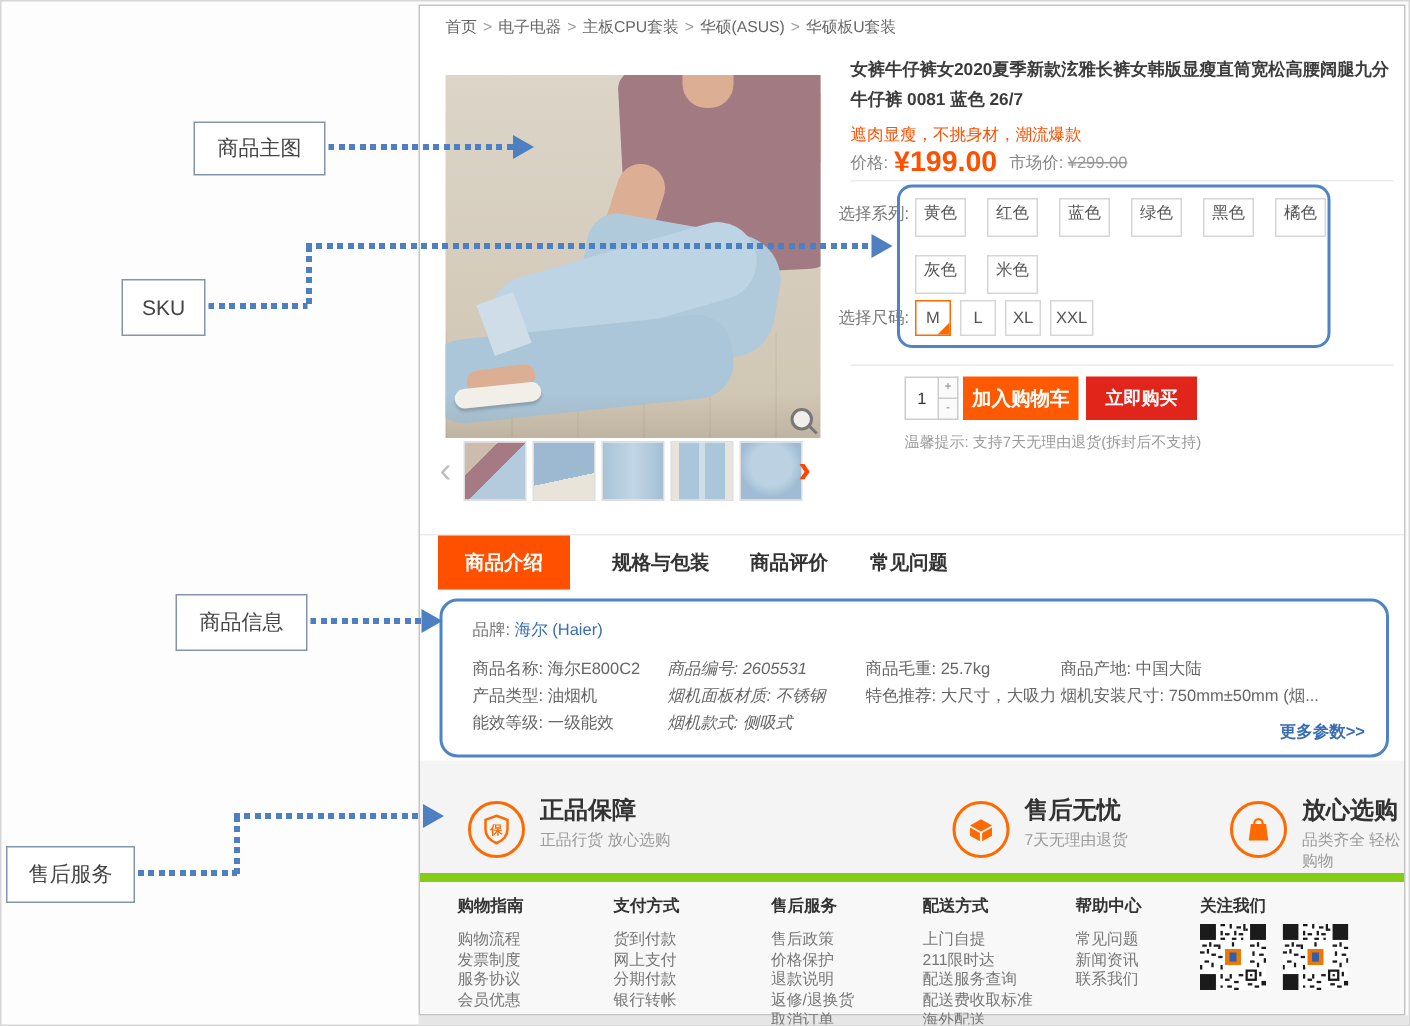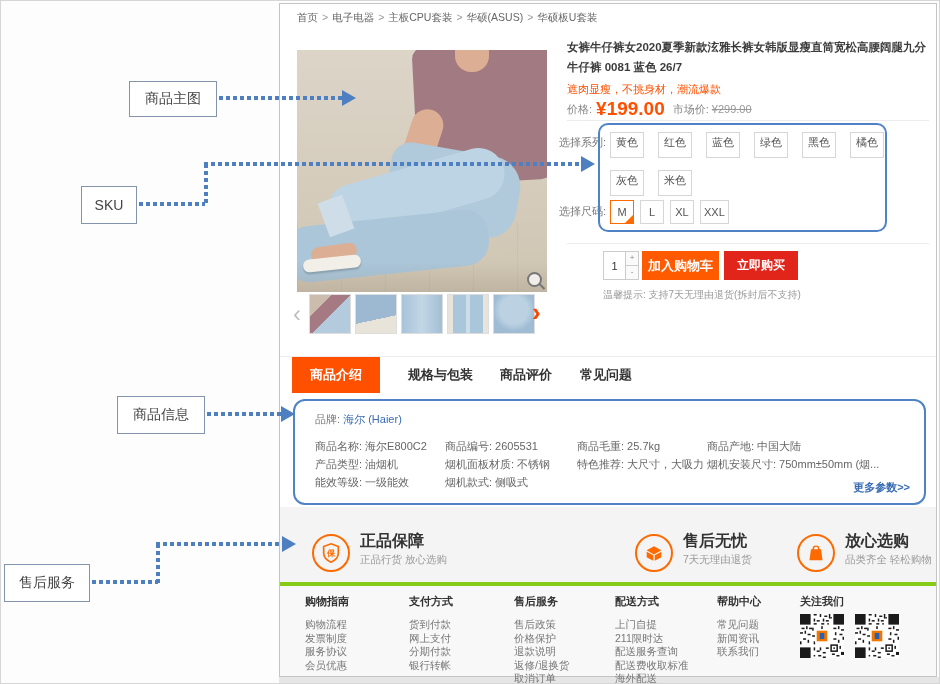--- a/index.html
+++ b/index.html
@@ -72,34 +72,34 @@
   .tabbar { position:absolute; left:0; top:352px; width:100%; height:36px; border-top:1px solid #ececec; }
   .tab { position:absolute; top:0; height:36px; line-height:36px; font-size:13px; font-weight:bold; color:#333; cursor:pointer; }
   .tab.active { left:12px; width:88px; text-align:center; background:#ff5000; color:#fff; }
   .tab.t-2 { left:128px; } .tab.t-3 { left:220px; } .tab.t-4 { left:300px; }
 
   
   .info-box { position:absolute; left:13px; top:395px; width:633px; height:106px; border:2px solid #4f83c6; border-radius:12px; }
   .brand-row { position:absolute; left:20px; top:11px; font-size:11px; color:#777; }
   .brand-link { color:#3a6db4; cursor:pointer; }
   .spec-col { position:absolute; top:36px; font-size:11px; color:#666; line-height:18px; white-space:nowrap; overflow:hidden; }
-  .sc-1 { left:20px;  width:126px; } .sc-2 { left:150px; width:128px; }
+  .sc-1 { left:20px;  width:126px; } .sc-2 { left:150px; width:128px;font-style:italic; }
   .sc-3 { left:282px; width:126px; } .sc-4 { left:412px; width:210px; }
   .more-link { position:absolute; right:14px; bottom:8px; font-size:11px; font-weight:bold; color:#3a6db4; cursor:pointer; }
 
   
   .services { position:absolute; left:0; top:503px; width:100%; height:75px; background:#f4f4f4; }
   .svc { position:absolute; top:26px; display:flex; gap:10px; }
-  .s-1 { left:32px; } .s-2 { left:192px; } .s-3 { left:355px; } .s-4 { left:517px;font-family:Liberation Serif, serif; }
+  .s-1 { left:32px; } .s-2 { left:192px; } .s-3 { left:355px; } .s-4 { left:540px;font-family:Liberation Serif, serif; }
   .svc-icon { width:38px; height:38px; border:2px solid #ff6a00; border-radius:50%; background:#fff0; display:flex; align-items:center; justify-content:center; margin-top:1px; flex:none; }
   .svc-title { font-size:16px; font-weight:bold; color:#333; line-height:16px; }
   .svc-sub { font-size:10.5px; color:#9a9a9a; margin-top:4px; }
 
   
-  .footer { position:absolute; left:0; top:578px; width:100%; height:94px; border-top:4px solid #84cc16; background:#f8f8f8; }
+  .footer { position:absolute; left:0; top:578px; width:100%; height:94px; border-top:6px solid #84cc16; background:#f8f8f8; }
   .fcol { position:absolute; top:8px; }
   .f-1 { left:25px; } .f-2 { left:129px; } .f-3 { left:234px; } .f-4 { left:335px; } .f-5 { left:437px; } .f-6 { left:520px; }
   .fcol-title { font-size:11px; font-weight:bold; color:#333; }
   .fcol-links { margin-top:9px; }
   .fcol-links .flink { display:block; font-size:10.5px; color:#777; line-height:13.6px; cursor:pointer; }
   .qrs { position:absolute; left:520px; top:28px; display:flex; gap:11px; }
   .qr { width:44px; height:44px; }
 
   
   .ann-label { position:absolute; z-index:5; background:#fff; border:1px solid #8494ad; display:flex; align-items:center; justify-content:center; font-size:14px; color:#444; }

